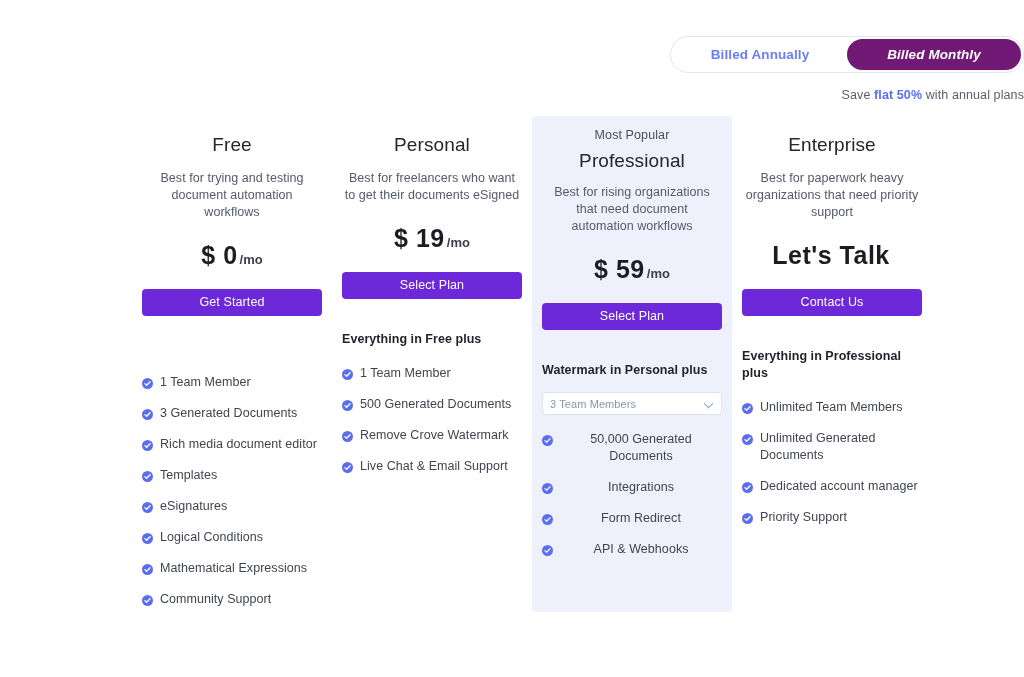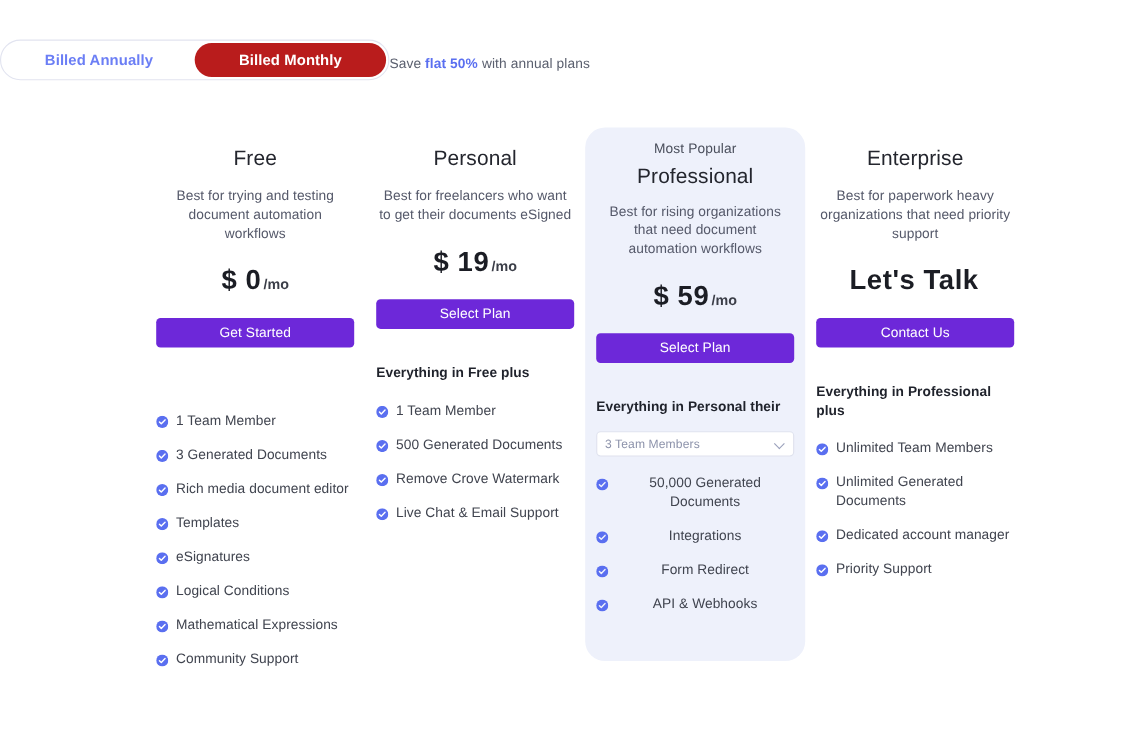--- a/index.html
+++ b/index.html
@@ -18,22 +18,22 @@
     height: 677px;
   }
 
   
   .billing-wrap {
     position: absolute;
     top: 36px;
     left: 0;
     width: 1024px;
     display: flex;
-    flex-direction: row;
-    align-items: flex-start;
+    flex-direction: column;
+    align-items: flex-end;
   }
 
   .billing-toggle {
     display: flex;
     align-items: center;
     width: 354px;
     height: 37px;
     border: 1px solid #e2e4f0;
     border-radius: 999px;
     background: #ffffff;
@@ -52,22 +52,23 @@
     letter-spacing: 0.1px;
     cursor: pointer;
     user-select: none;
     color: #6b7ef5;
     background: transparent;
     border: none;
     font-family: "Liberation Sans", sans-serif;
   }
 
   .billing-option.active {
-    background: #b91c1c;
+    background: #701a75;
     color: #ffffff;
+    font-style: italic;
   }
 
   .save-note {
     margin-top: 15px;
     font-size: 12.5px;
     color: #5a5f6e;
     letter-spacing: 0.1px;
   }
   .save-note .hl {
     color: #5a6ff0;
@@ -85,23 +86,23 @@
   }
 
   .plan {
     width: 200px;
     padding: 0 10px 0 10px;
     position: relative;
   }
 
   .plan.featured {
     background: #eef1fb;
-    border-radius: 18px;
+    border-radius: 4px;
     padding-top: 12px;
-    padding-bottom: 29px;
+    padding-bottom: 40px;
     margin-top: -18px;
     width: 200px;
   }
 
   .popular-tag {
     text-align: center;
     font-size: 12.5px;
     color: #4a4f5c;
     margin-bottom: 8px;
     letter-spacing: 0.1px;
@@ -366,21 +367,21 @@
     </div>
 
     <div class="plan featured">
       <div class="popular-tag">Most Popular</div>
       <div class="plan-name">Professional</div>
       <div class="plan-desc">Best for rising organizations that need document automation workflows</div>
       <div class="plan-price">
         <span class="price-main">$ 59</span><span class="price-period">/mo</span>
       </div>
       <button class="plan-cta">Select Plan</button>
-      <div class="includes-title">Everything in Personal their</div>
+      <div class="includes-title">Watermark in Personal plus</div>
       <div class="team-select">
         <span class="sel-label">3 Team Members</span>
         <span class="chevron"></span>
       </div>
       <ul class="feature-list">
         <li class="feature-item">
           <span class="check-icon"><svg viewBox="0 0 16 16" width="11" height="11">
                 <circle cx="8" cy="8" r="8" fill="#5a6ff0"></circle>
                 <path d="M4.3 8.2l2.4 2.4 5-5.2" fill="none" stroke="#eef1fb" stroke-width="1.9" stroke-linecap="round" stroke-linejoin="round"></path>
               </svg></span>

